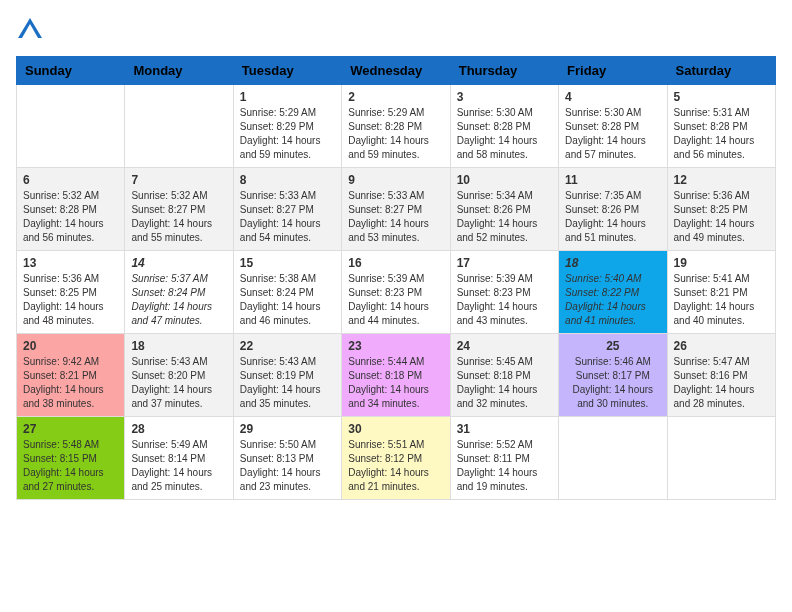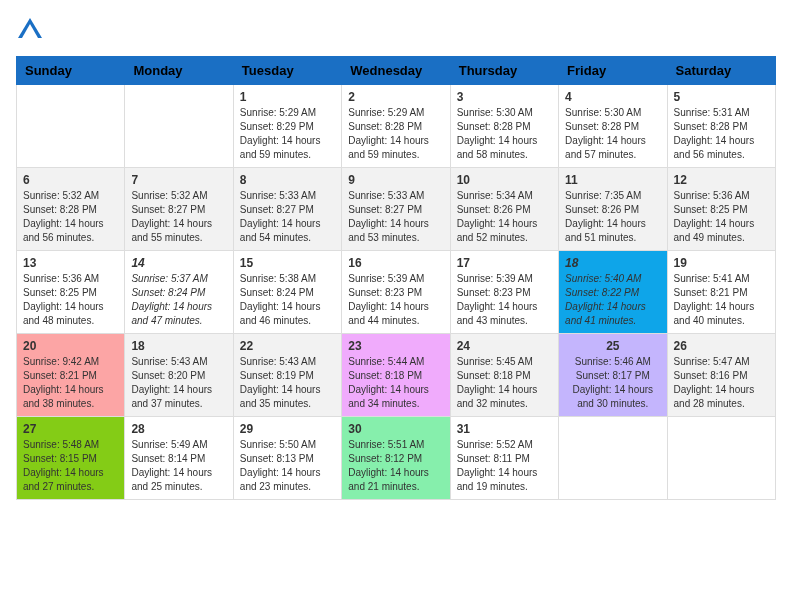--- a/index.html
+++ b/index.html
@@ -293,21 +293,21 @@
           <div class="day-info" style="white-space: pre-line;">Sunrise: 5:49 AM
 Sunset: 8:14 PM
 Daylight: 14 hours and 25 minutes.</div>
         </td>
         <td style="background: rgb(255, 255, 255);">
           <span class="day-num">29</span>
           <div class="day-info" style="white-space: pre-line;">Sunrise: 5:50 AM
 Sunset: 8:13 PM
 Daylight: 14 hours and 23 minutes.</div>
         </td>
-        <td style="background: #86efac;">
+        <td style="background: #fef9c3;">
           <span class="day-num">30</span>
           <div class="day-info" style="white-space: pre-line;">Sunrise: 5:51 AM
 Sunset: 8:12 PM
 Daylight: 14 hours and 21 minutes.</div>
         </td>
         <td style="background: rgb(255, 255, 255);">
           <span class="day-num">31</span>
           <div class="day-info" style="white-space: pre-line;">Sunrise: 5:52 AM
 Sunset: 8:11 PM
 Daylight: 14 hours and 19 minutes.</div>

